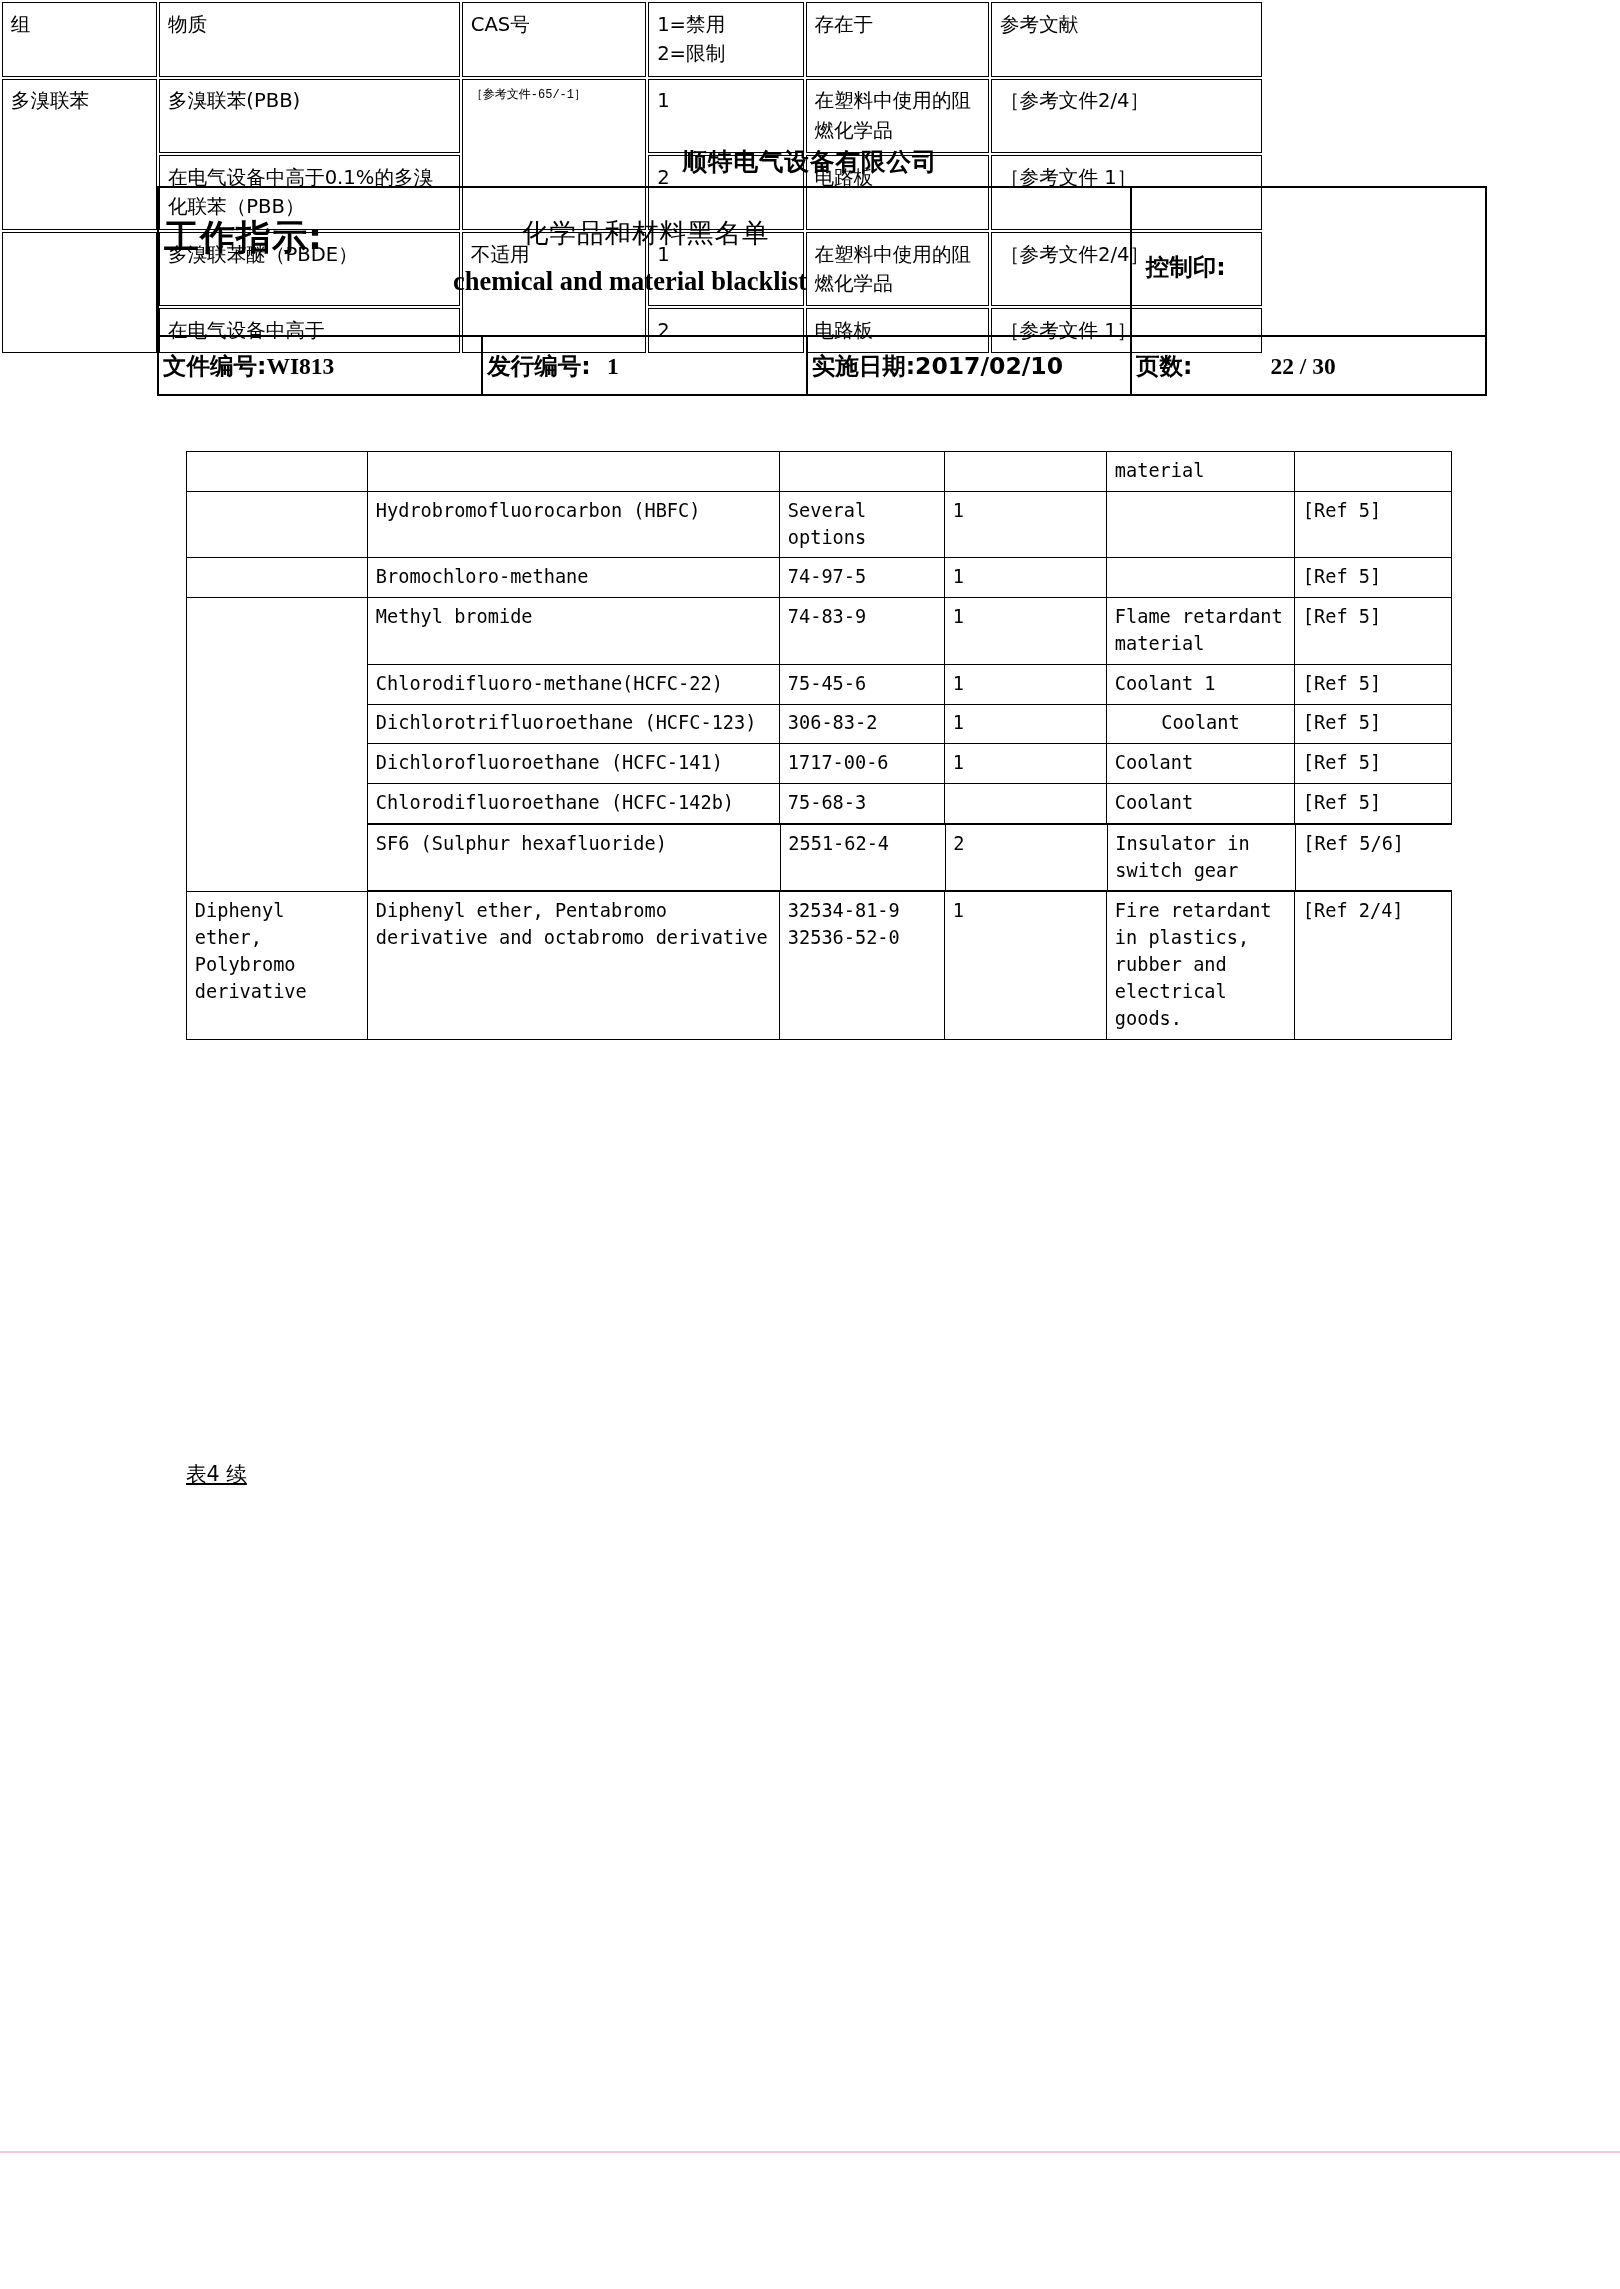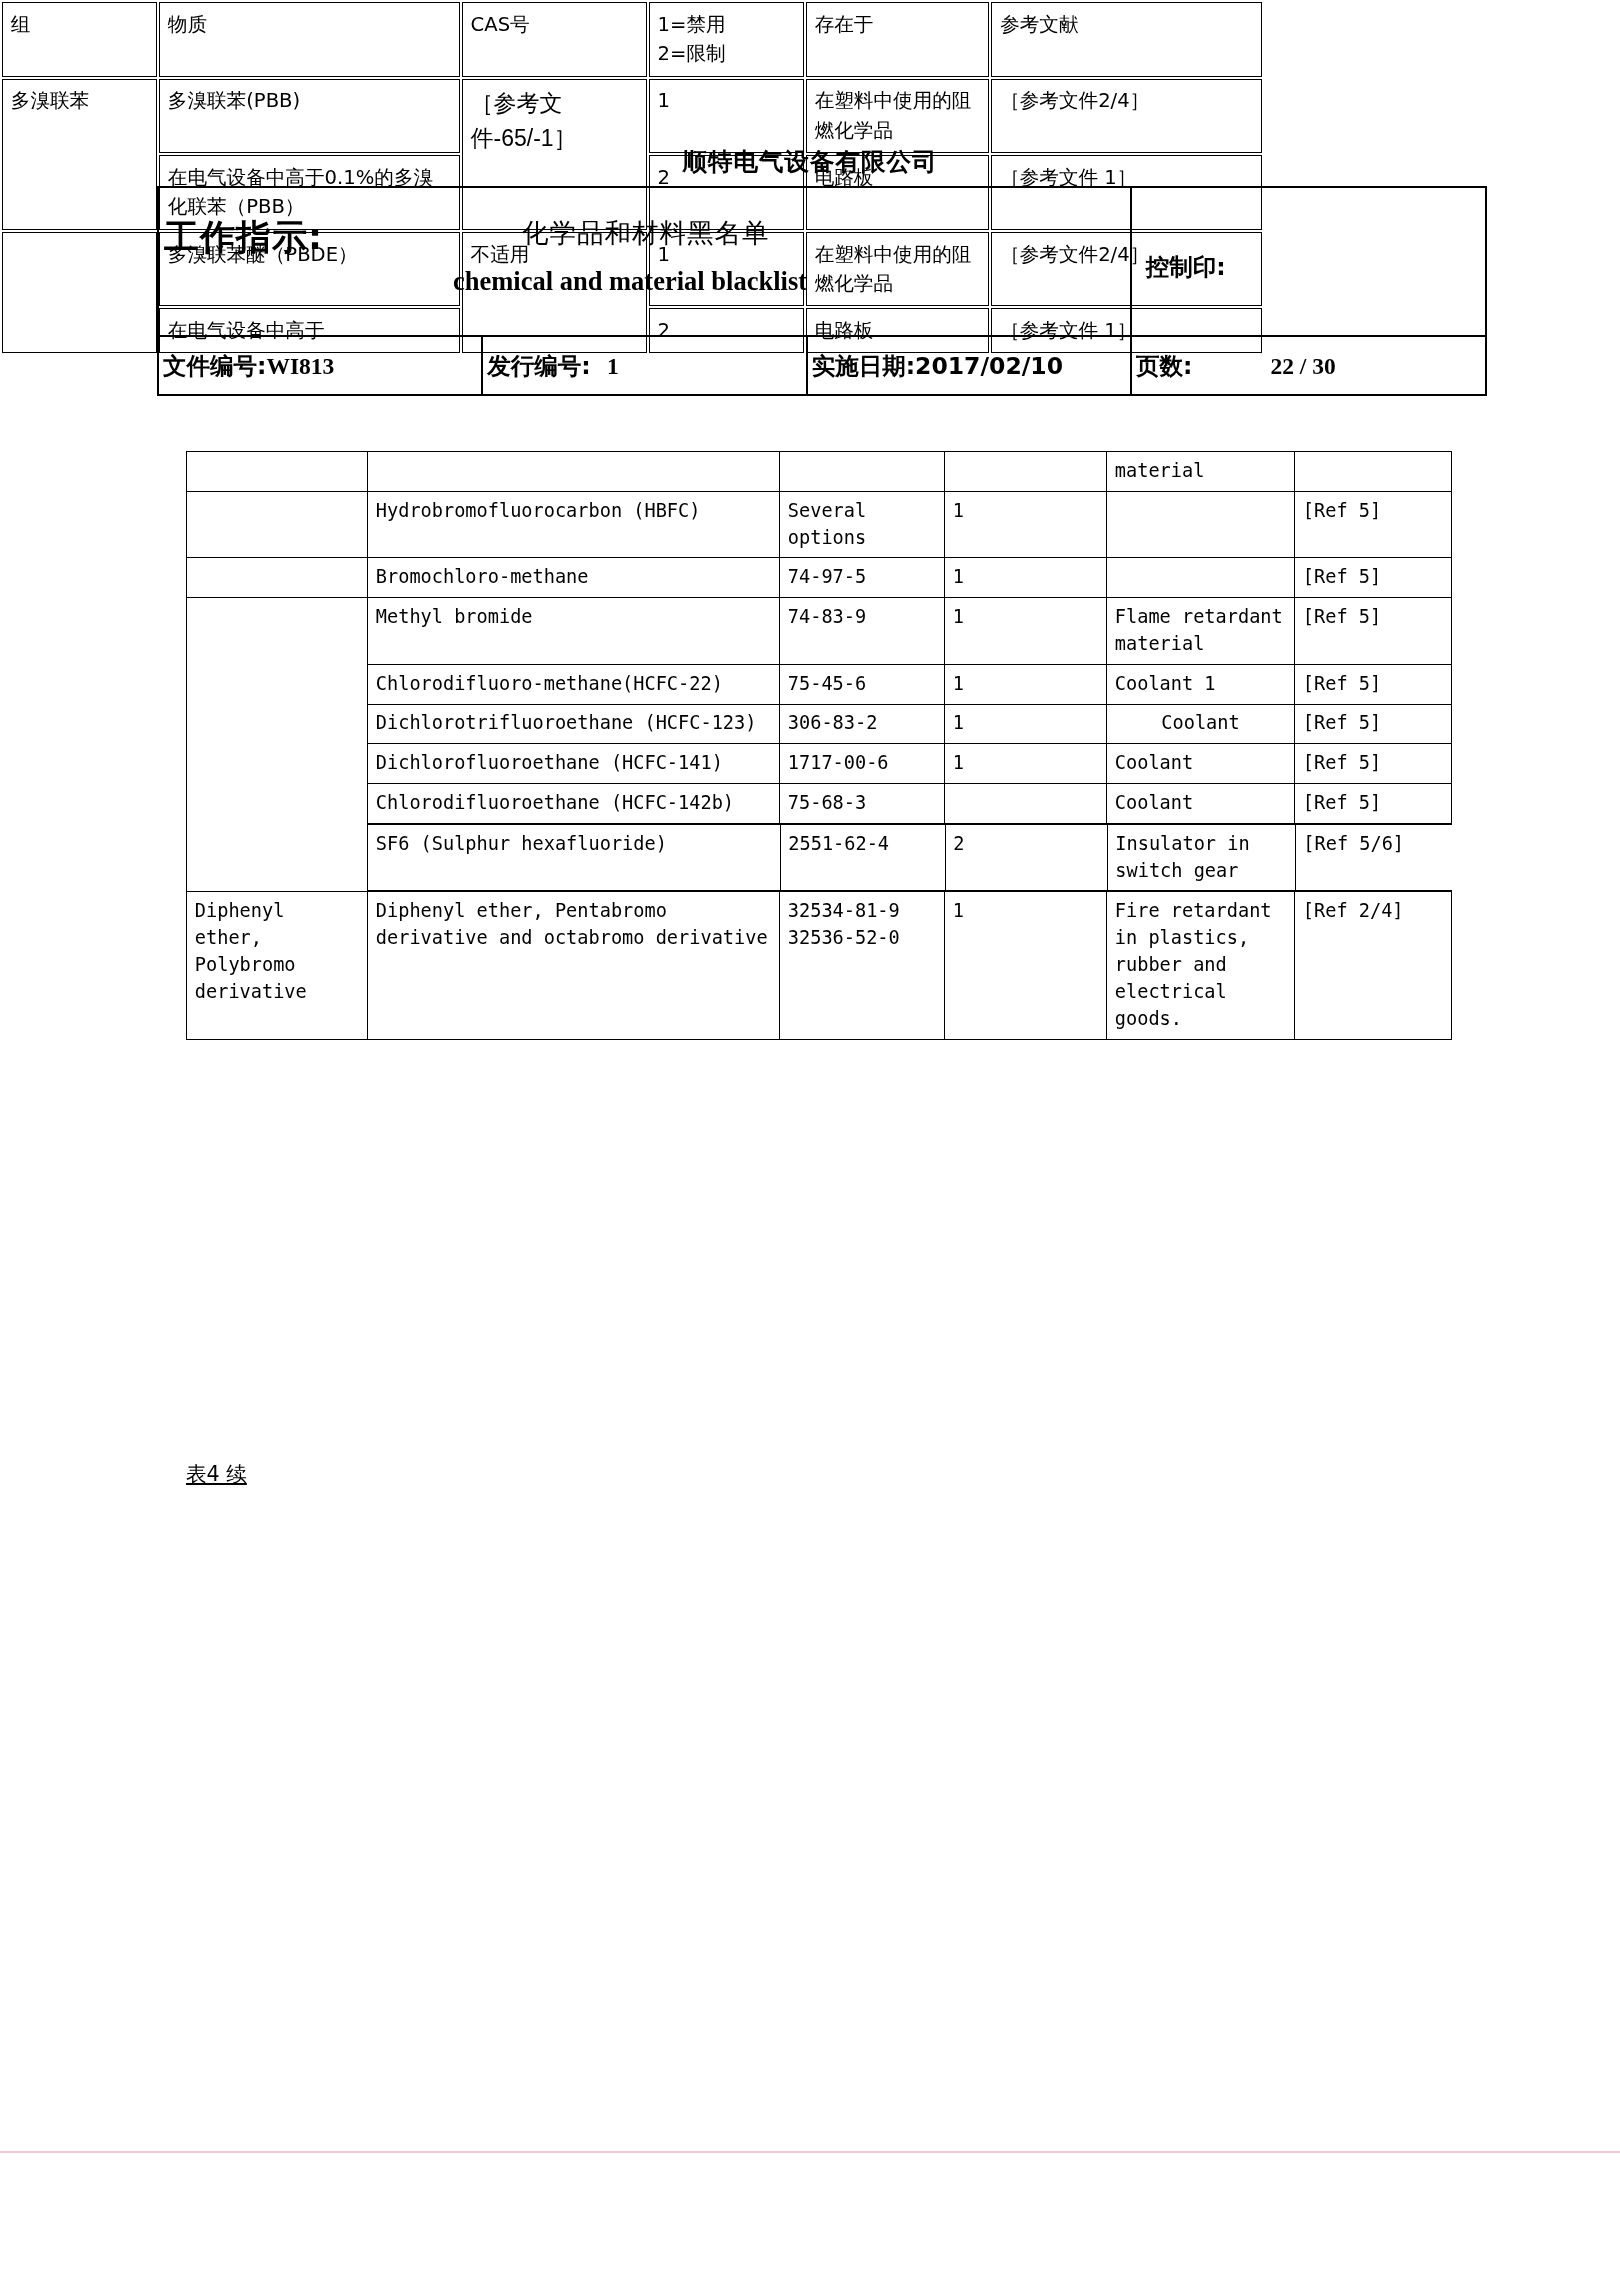--- a/index.html
+++ b/index.html
@@ -153,22 +153,22 @@
     padding: 6.9px 7.8px;
     vertical-align: top;
   }
   .b-group { width: 157px; }
   .b-subst { width: 304px; }
   .b-cas   { width: 186px; }
   .b-flag  { width: 157px; }
   .b-found { width: 186px; }
   .b-ref   { width: 274px; }
   .mono {
-    font-family: Liberation Sans, sans-serif;
-    font-size: 23px;
+    font-family: Liberation Mono, monospace;
+    font-size: 12px;
   }
   .bottom-rule {
     position: absolute;
     left: 0;
     top: 2151px;
     width: 1620px;
     height: 2px;
     background: #f3c9d4;
   }
 </style>

